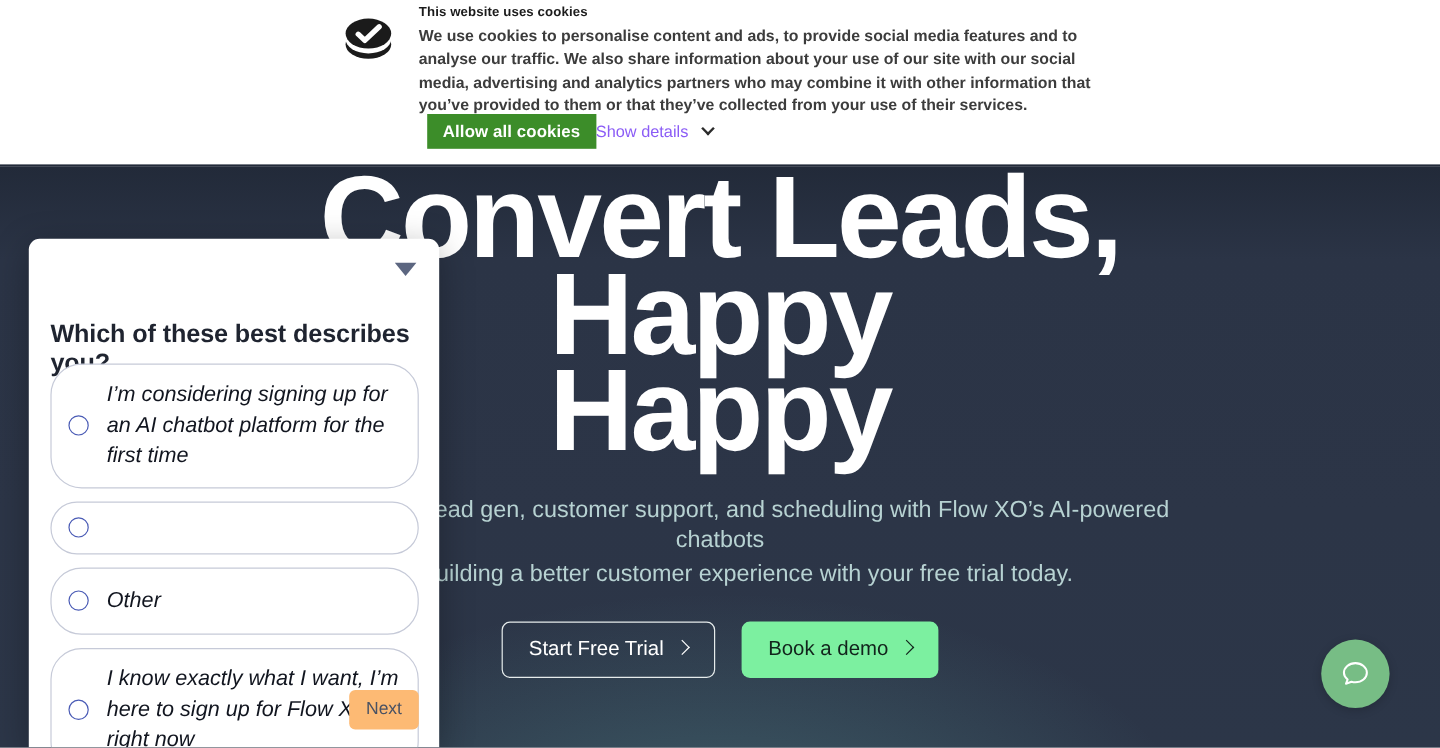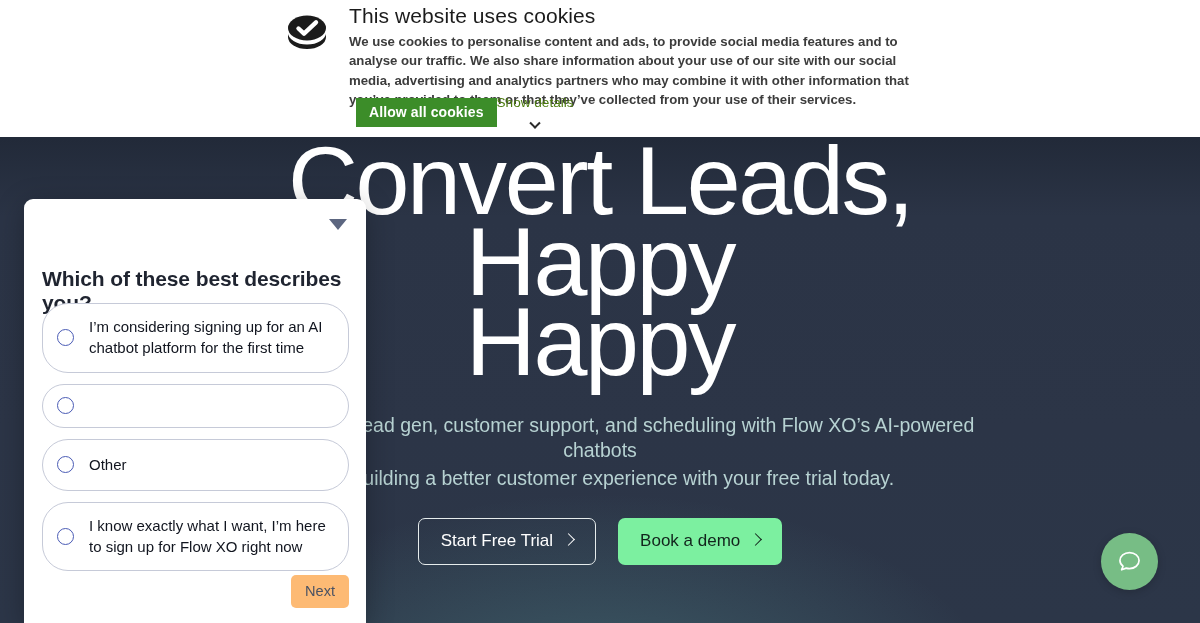--- a/index.html
+++ b/index.html
@@ -38,21 +38,21 @@
     top: 0;
     width: 1200px;
     text-align: center;
     padding-top: 2px;
   }
 
   .hero-title {
     color: #ffffff;
     font-size: 97px;
     line-height: 0.83;
-    font-weight: 400;
+    font-weight: 700;
     letter-spacing: -2.4px;
     padding: 0 72px;
     text-rendering: optimizeLegibility;
   }
 
   .hero-sub {
     margin-top: 30px;
     color: #b7d2d2;
     font-size: 19.5px;
     line-height: 1.32;
@@ -136,22 +136,22 @@
 
   .cookie-icon {
     flex: 0 0 auto;
     width: 46px;
     height: 44px;
     margin-top: 6px;
     position: relative;
   }
 
   .cookie-title {
-    font-size: 21px;
-    font-weight: 400;
+    font-size: 11px;
+    font-weight: 700;
     color: #1b1b1b;
     letter-spacing: 0.1px;
     margin-bottom: 4px;
   }
 
   .cookie-text {
     font-size: 13.2px;
     line-height: 1.47;
     color: #3c3c3c;
     width: 568px;
@@ -177,23 +177,22 @@
     cursor: pointer;
     font-family: inherit;
     letter-spacing: 0.1px;
   }
 
   .show-details {
     display: inline-flex;
     align-items: center;
     gap: 12px;
     font-size: 13.6px;
-    color: #4d7c0f;
-    cursor: pointer;
-    flex-direction: column;
+    color: #8b5cf6;
+    cursor: pointer;
   }
 
   .chev-down {
     display: inline-block;
     width: 8px;
     height: 8px;
     border-bottom: 2px solid #2b2b2b;
     border-right: 2px solid #2b2b2b;
     transform: rotate(45deg) translate(-2px,-2px);
   }
@@ -257,23 +256,24 @@
   .radio {
     flex: 0 0 auto;
     width: 17px;
     height: 17px;
     border: 1.8px solid #4a5bb5;
     border-radius: 50%;
     background: #fff;
   }
 
   .opt-label {
-    font-size: 15px;
+    font-size: 18px;
     line-height: 1.42;
     color: #11151f;
+    font-style: italic;
   }
 
   .next-btn {
     position: absolute;
     right: 17px;
     top: 376px;
     background: #fdba74;
     color: #4a5263;
     border: none;
     border-radius: 5px;

